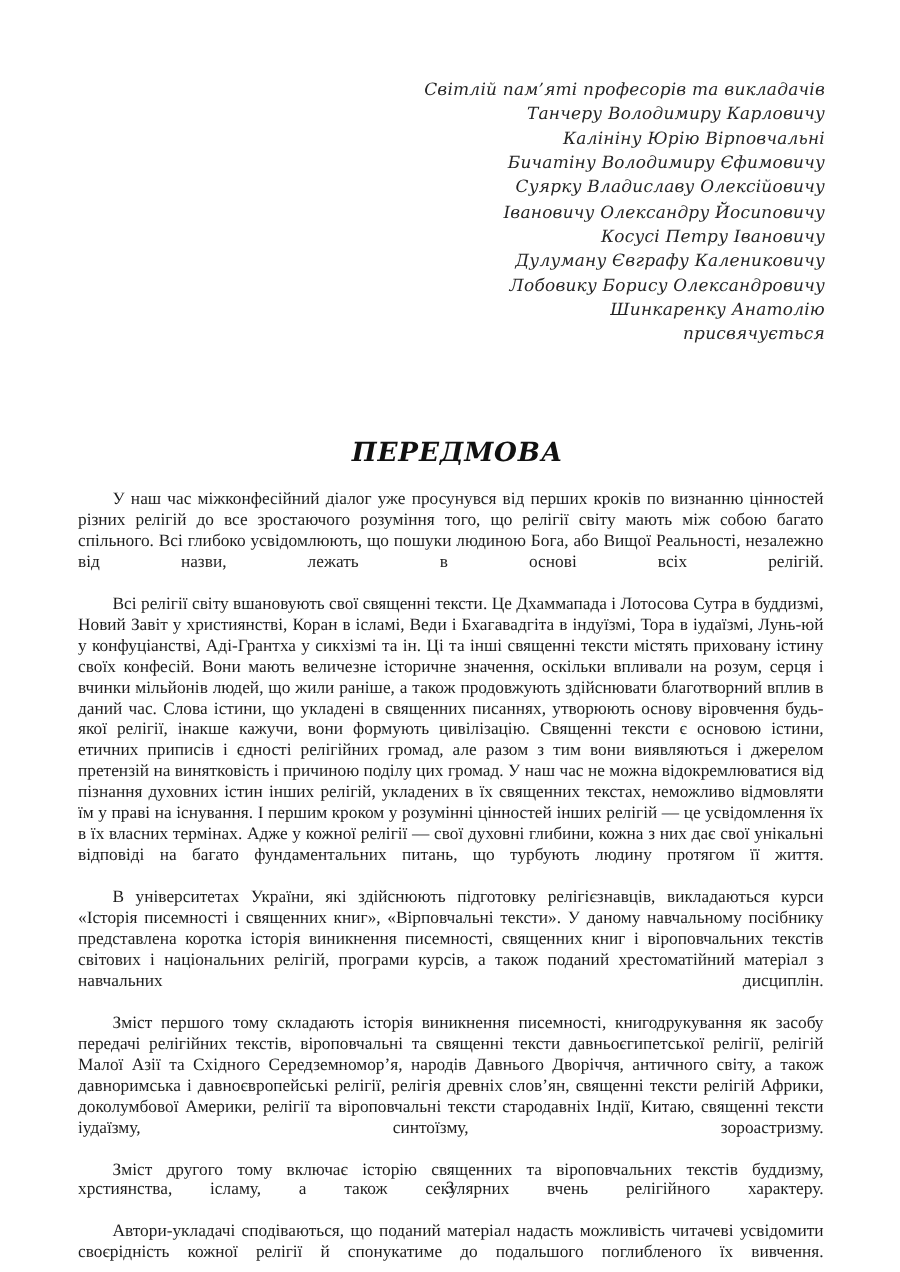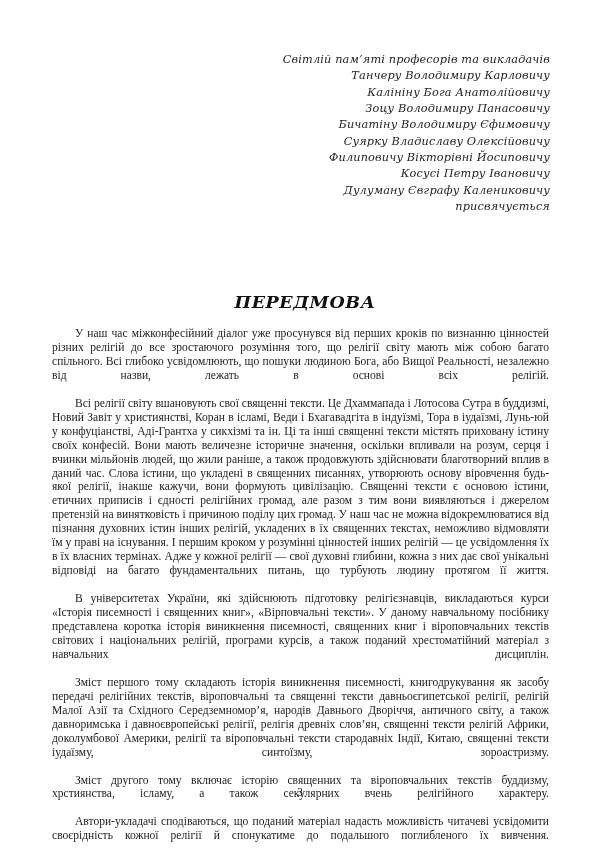--- a/index.html
+++ b/index.html
@@ -109,27 +109,28 @@
   }
 </style>
 </head>
 <body>
 
 <div class="page">
 
   <div class="dedication" id="dedication-block">
       <span class="ded-line">Світлій пам’яті професорів та викладачів</span>
       <span class="ded-line">Танчеру Володимиру Карловичу</span>
-      <span class="ded-line">Калініну Бога Анатолійовичу</span>
-      <span class="ded-line">Зоцу Володимиру Панасовичу</span>
+      <span class="ded-line">Калініну Юрію Вірповчальні</span>
       <span class="ded-line">Бичатіну Володимиру Єфимовичу</span>
       <span class="ded-line">Суярку Владиславу Олексійовичу</span>
-      <span class="ded-line">Филиповичу Вікторівні Йосиповичу</span>
+      <span class="ded-line">Івановичу Олександру Йосиповичу</span>
       <span class="ded-line">Косусі Петру Івановичу</span>
       <span class="ded-line">Дулуману Євграфу Калениковичу</span>
+      <span class="ded-line">Лобовику Борису Олександровичу</span>
+      <span class="ded-line">Шинкаренку Анатолію</span>
       <span class="ded-line">присвячується</span>
     </div>
 
   <div class="section-title">
     <span class="section-title-inner">ПЕРЕДМОВА</span>
   </div>
 
   <div class="body-text" id="body-text">
       <p>У наш час міжконфесійний діалог уже просунувся від перших кроків по визнанню цінностей різних релігій до все зростаючого розуміння того, що релігії світу мають між собою багато спільного. Всі глибоко усвідомлюють, що пошуки людиною Бога, або Вищої Реальності, незалежно від назви, лежать в основі всіх релігій.</p>
       <p>Всі релігії світу вшановують свої священні тексти. Це Дхаммапада і Лотосова Сутра в буддизмі, Новий Завіт у християнстві, Коран в ісламі, Веди і Бхагавадгіта в індуїзмі, Тора в іудаїзмі, Лунь-юй у конфуціанстві, Аді-Грантха у сикхізмі та ін. Ці та інші священні тексти містять приховану істину своїх конфесій. Вони мають величезне історичне значення, оскільки впливали на розум, серця і вчинки мільйонів людей, що жили раніше, а також продовжують здійснювати благотворний вплив в даний час. Слова істини, що укладені в священних писаннях, утворюють основу віровчення будь-якої релігії, інакше кажучи, вони формують цивілізацію. Священні тексти є основою істини, етичних приписів і єдності релігійних громад, але разом з тим вони виявляються і джерелом претензій на винятковість і причиною поділу цих громад. У наш час не можна відокремлюватися від пізнання духовних істин інших релігій, укладених в їх священних текстах, неможливо відмовляти їм у праві на існування. І першим кроком у розумінні цінностей інших релігій — це усвідомлення їх в їх власних термінах. Адже у кожної релігії — свої духовні глибини, кожна з них дає свої унікальні відповіді на багато фундаментальних питань, що турбують людину протягом її життя.</p>

